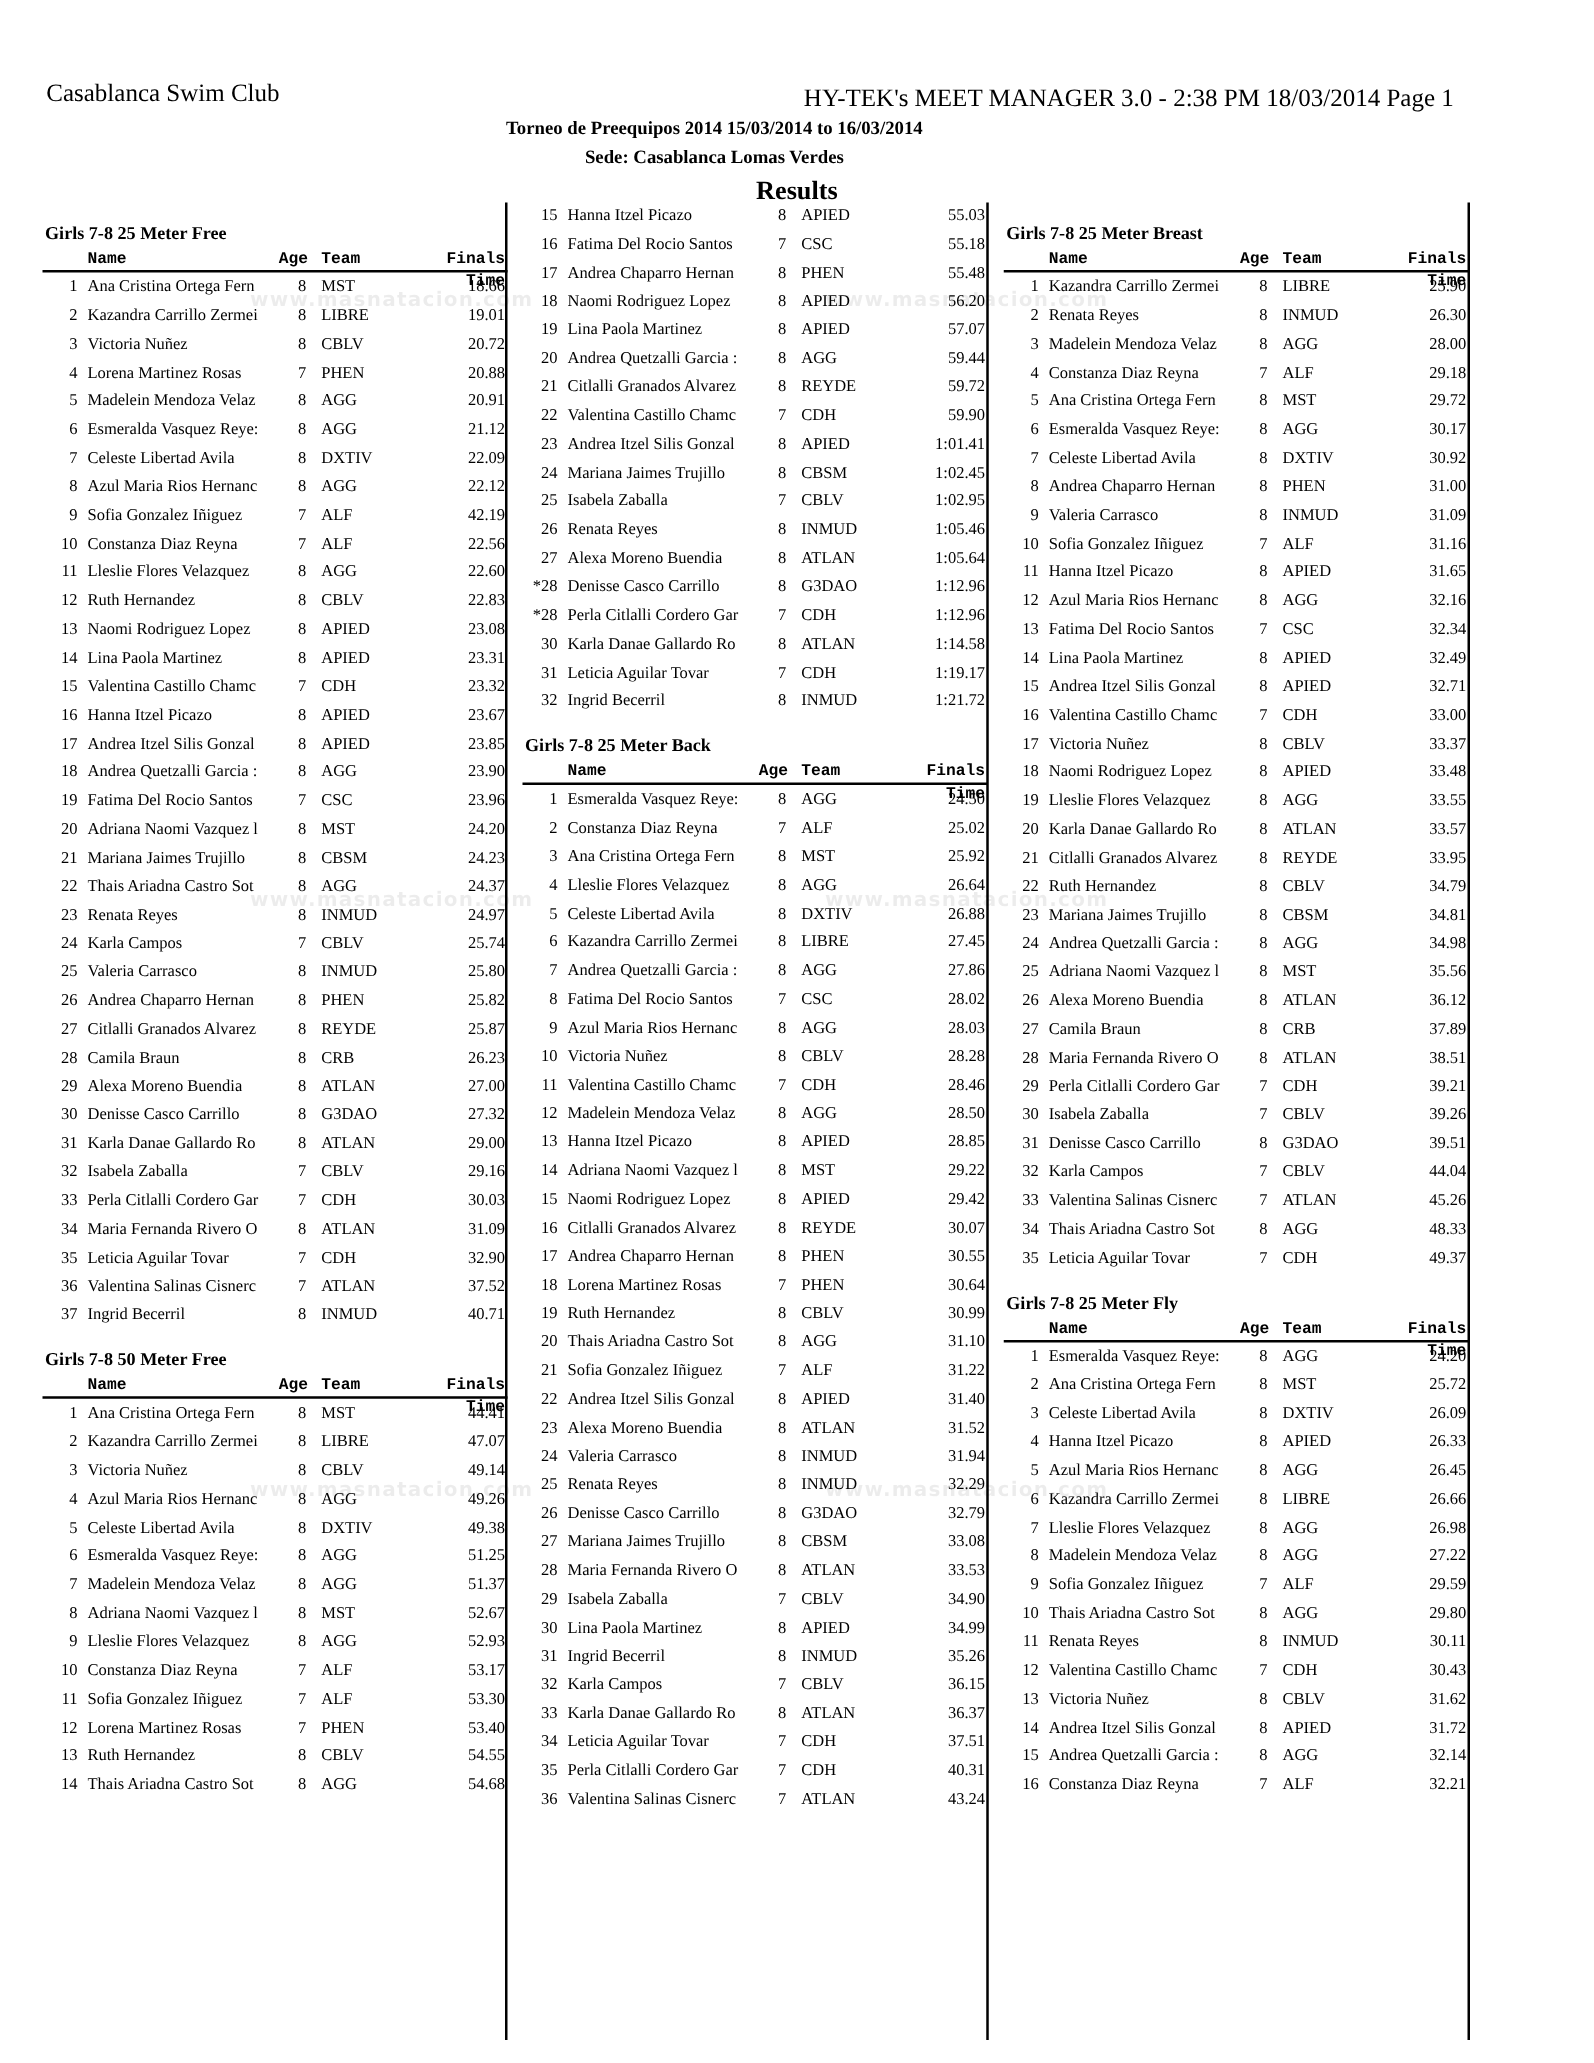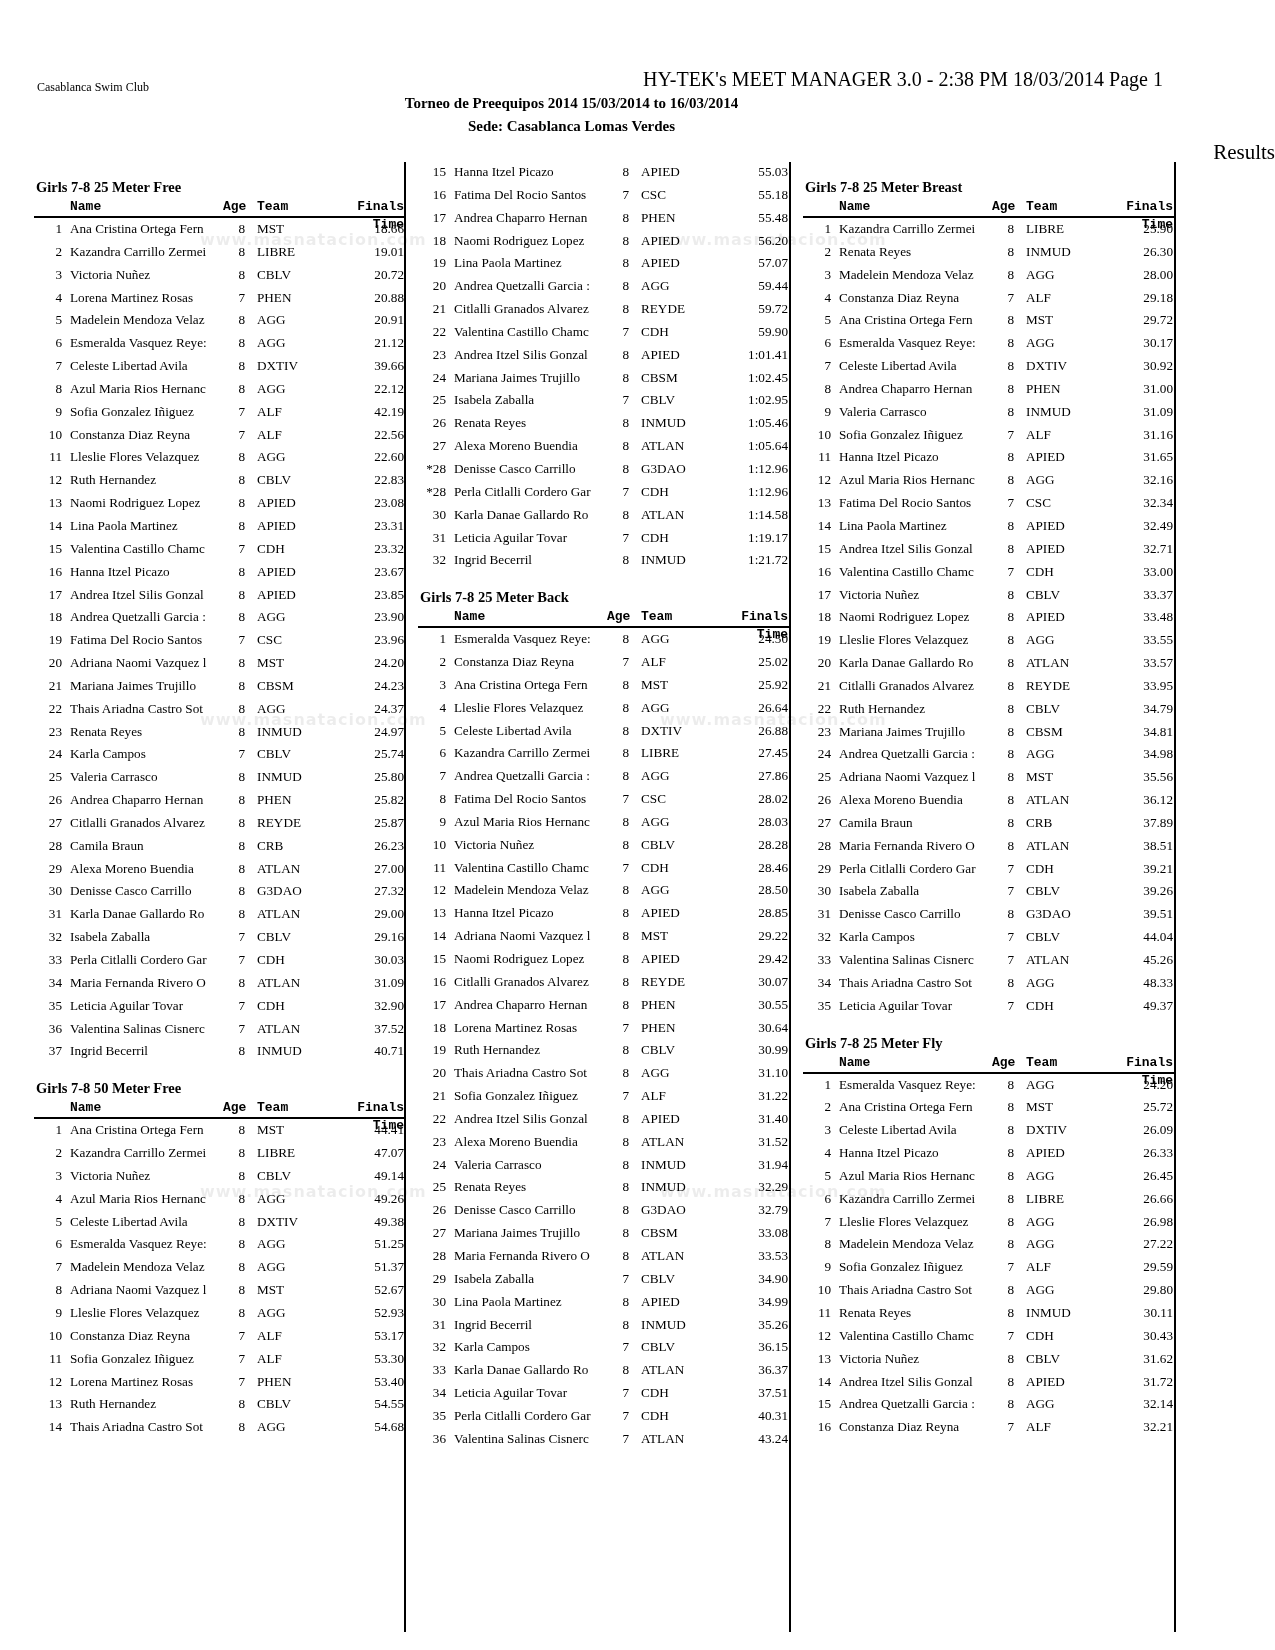--- a/index.html
+++ b/index.html
@@ -1,23 +1,23 @@
 <!DOCTYPE html>
 <html><head>
 <meta charset="utf-8">
 <style>
   html, body { margin: 0; padding: 0; background: #ffffff; }
   body { width: 1275px; height: 1650px; position: relative; overflow: hidden;
          font-family: "Liberation Serif", "DejaVu Serif", serif; color: #000; }
-  .hdr-left { position: absolute; left: 37px; top: 80px; font-size: 12px; }
+  .hdr-left { position: absolute; left: 37px; top: 64px; font-size: 20px; }
   .hdr-right { position: absolute; right: 112px; top: 68px; font-size: 20px; }
   .title { position: absolute; left: 0; width: 1143px; text-align: center; font-weight: bold; font-size: 15px; }
   .t1 { top: 95px; }
   .t2 { top: 118px; }
-  .results { position: absolute; left: 0; width: 1275px; text-align: right; top: 140px; font-size: 21px; }
+  .results { position: absolute; left: 0; width: 1275px; text-align: center; top: 140px; font-size: 21px; font-weight: bold; }
   .vline { position: absolute; width: 2px; background: #000; }
   .col { position: absolute; width: 372px; }
   .event { margin-bottom: 14px; }
   .ev-title { font-weight: bold; font-size: 14.5px; height: 22px; line-height: 22px; padding-left: 2px; }
   .ev-head { display: flex; font-weight: bold; font-size: 13px; height: 18px; line-height: 18px; border-bottom: 2px solid #000; font-family: Liberation Mono, monospace; }
   .row { display: flex; font-size: 13.2px; height: 22.85px; line-height: 22.85px; }
   .c-place { width: 28px; text-align: right; padding-right: 8px; }
   .c-name { width: 153px; white-space: nowrap; overflow: hidden; }
   .c-age { width: 22px; text-align: right; padding-right: 12px; }
   .c-team { width: 70px; }
@@ -88,21 +88,21 @@
         <span class="c-name">Esmeralda Vasquez Reye:</span>
         <span class="c-age">8</span>
         <span class="c-team">AGG</span>
         <span class="c-time">21.12</span>
       </div>
       <div class="row">
         <span class="c-place">7</span>
         <span class="c-name">Celeste Libertad Avila</span>
         <span class="c-age">8</span>
         <span class="c-team">DXTIV</span>
-        <span class="c-time">39.66</span>
+        <span class="c-time">22.09</span>
       </div>
       <div class="row">
         <span class="c-place">8</span>
         <span class="c-name">Azul Maria Rios Hernanc</span>
         <span class="c-age">8</span>
         <span class="c-team">AGG</span>
         <span class="c-time">22.12</span>
       </div>
       <div class="row">
         <span class="c-place">9</span>

